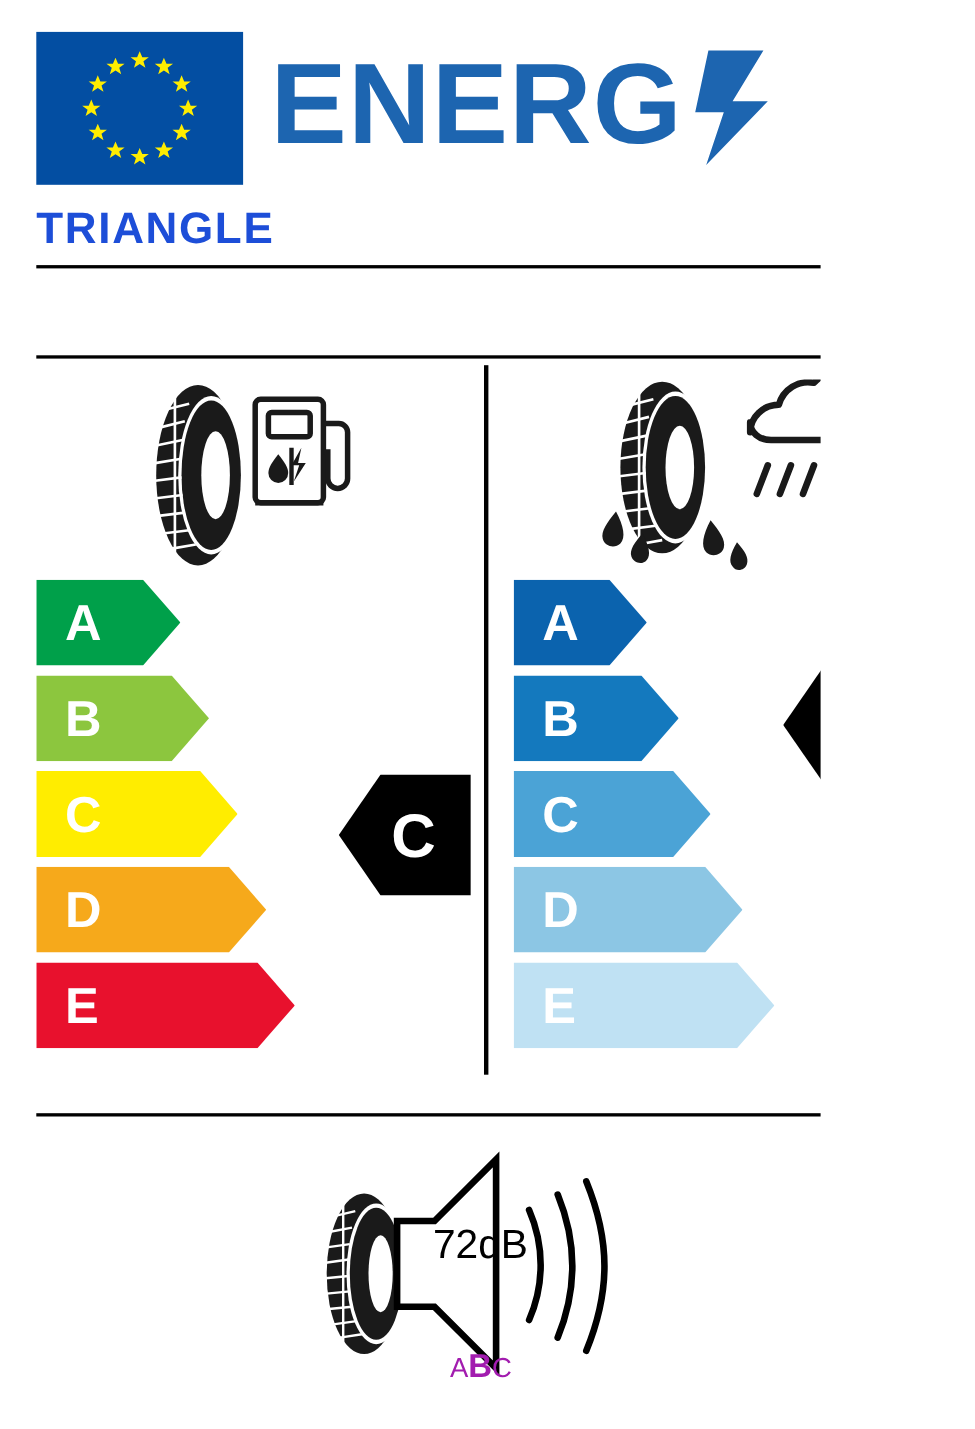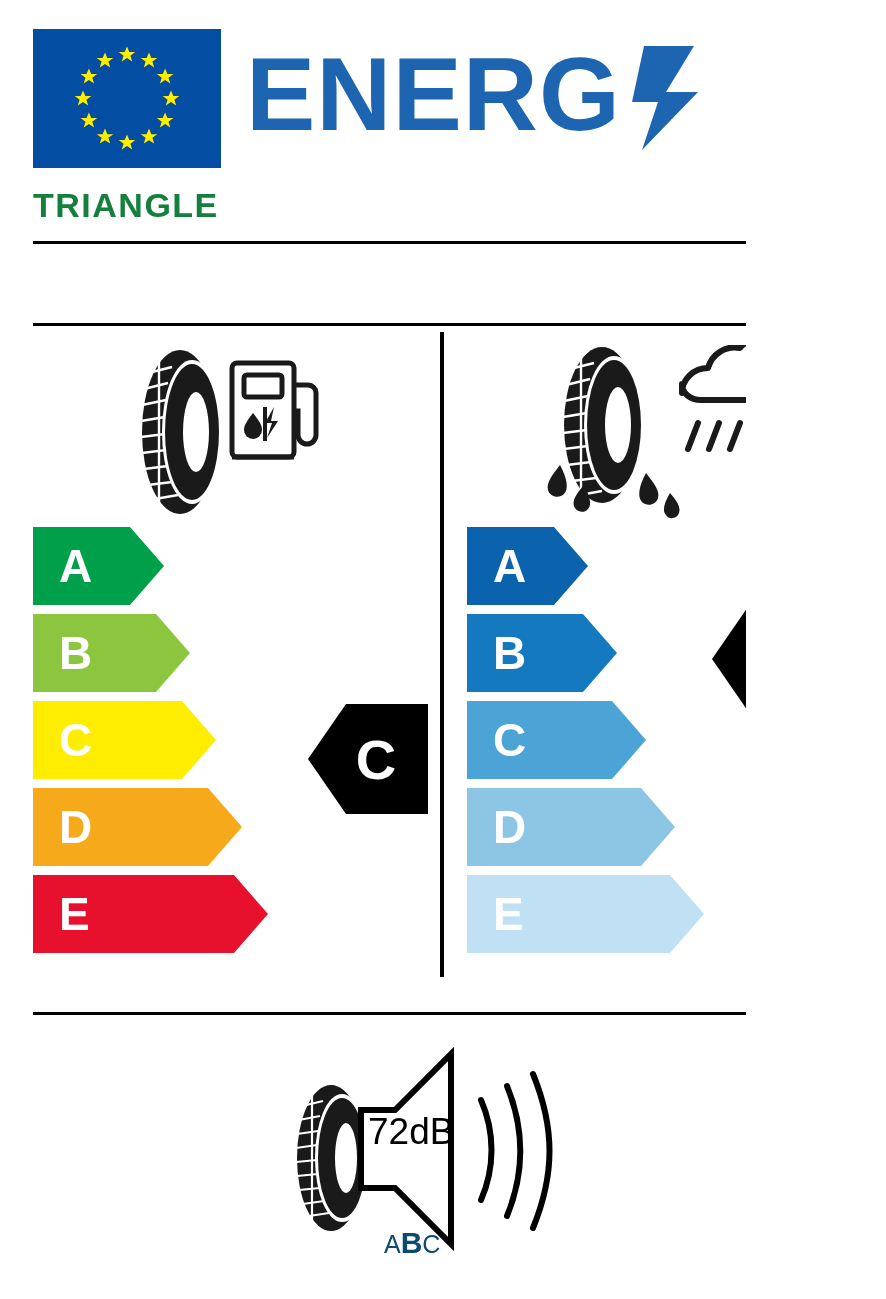--- a/index.html
+++ b/index.html
@@ -27,24 +27,24 @@
 
   .energy-word {
     position: absolute;
     left: 246px; top: 42px;
     width: 470px; height: 110px;
   }
 
   .brand {
     position: absolute;
     left: 33px; top: 188px;
-    font-size: 34px;
+    font-size: 40px;
     font-weight: bold;
     letter-spacing: 1.5px;
-    color: #15803d;
+    color: #1d4ed8;
     line-height: 1;
   }
 
   .rule {
     position: absolute;
     background: #000;
     height: 3px;
   }
   .rule-1 { left: 33px; top: 241px; width: 820px; }
   .rule-2 { left: 33px; top: 323px; width: 820px; }
@@ -106,29 +106,29 @@
     font-weight: bold;
     color: #ffffff;
   }
 
   
   .noise-db {
     position: absolute;
     left: 368px; top: 1108px;
     width: 112px; height: 48px;
     line-height: 48px;
-    text-align: left;
+    text-align: right;
     font-size: 37px;
     color: #000;
   }
   .noise-class {
     position: absolute;
-    left: 384px; top: 1226px;
+    left: 409px; top: 1226px;
     font-size: 27px;
-    color: #0c4a6e;
+    color: #a21caf;
     letter-spacing: 0px;
   }
   .noise-class .on {
     font-size: 30px;
     font-weight: bold;
   }
   .noise-class .off { font-size: 25px; }
 </style>
 </head>
 <body>

